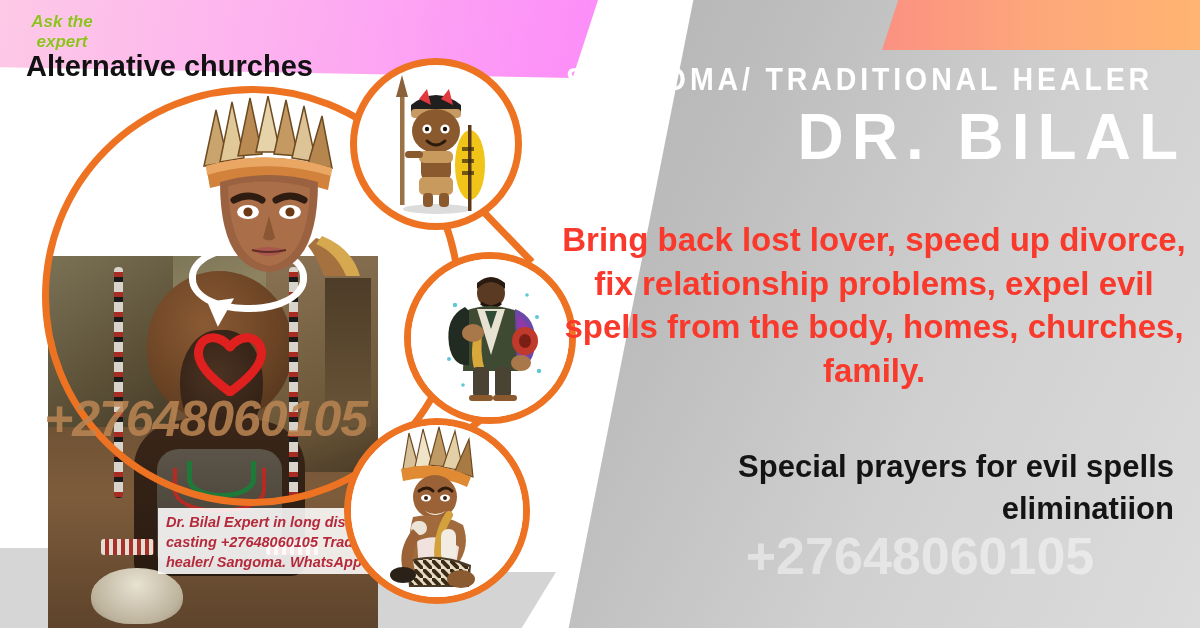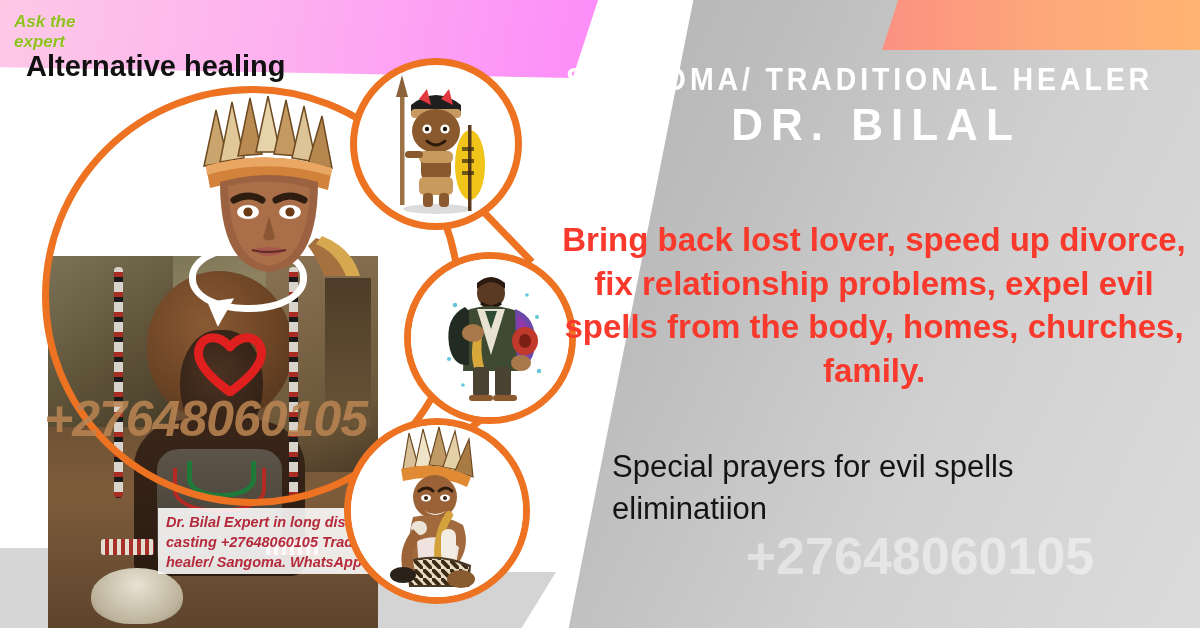--- a/index.html
+++ b/index.html
@@ -155,21 +155,21 @@
     width: 0; height: 0;
     border-left: 7px solid transparent;
     border-right: 20px solid transparent;
     border-top: 26px solid #ffffff;
     transform: rotate(-8deg);
   }
   #speech-text {
     position: absolute;
     left: 14px; top: 12px;
     width: 96px;
-    text-align: left;
+    text-align: center;
     color: #8fc21f;
     font-style: italic;
     font-weight: bold;
     font-size: 17px;
     line-height: 1.15;
     z-index: 3;
     text-shadow: 0 0 2px rgba(255,255,255,.4);
   }
 
   
@@ -248,46 +248,46 @@
     transform: scaleX(0.92);
     transform-origin: left center;
     white-space: nowrap;
     z-index: 8;
   }
   #headline {
     position: absolute;
     left: 566px; top: 100px;
     width: 620px;
     color: #ffffff;
-    font-size: 44px;
+    font-size: 64px;
     font-weight: 700;
     letter-spacing: 8px;
-    text-align: center;
+    text-align: right;
     z-index: 8;
   }
   #red-copy {
     position: absolute;
     left: 557px; top: 218px;
     width: 634px;
     color: #f9392c;
     font-size: 33px;
     font-weight: bold;
     line-height: 1.32;
     text-align: center;
     z-index: 8;
   }
   #black-copy {
     position: absolute;
     left: 612px; top: 446px;
     width: 562px;
     color: #141414;
     font-size: 31px;
-    font-weight: normal;
+    font-weight: bold;
     line-height: 1.34;
-    text-align: left;
+    text-align: right;
     z-index: 8;
   }
   #ghost-phone {
     position: absolute;
     left: 660px; top: 526px;
     width: 520px;
     text-align: center;
     color: rgba(255,255,255,0.46);
     font-size: 52px;
     font-weight: bold;
@@ -308,21 +308,21 @@
 <body>
 
 <div id="poster">
 
   <div class="shape" id="pink-banner"></div>
   <div class="shape" id="gray-panel"></div>
   <div class="shape" id="orange-banner"></div>
   <div class="shape" id="gray-foot-left"></div>
   <div class="shape" id="gray-foot"></div>
 
-  <div id="alt-heal">Alternative healing</div>
+  <div id="alt-heal">Alternative churches</div>
 
   <div id="photo-card">
     <div class="ph" id="ph-sky"></div>
     <div class="ph" id="ph-ground"></div>
     <div class="ph" id="ph-hut"></div>
     <div class="ph" id="ph-wallright"></div>
     <div class="ph" id="ph-doorframe"></div>
     <div class="ph" id="ph-hair"></div>
     <div class="ph" id="ph-face"></div>
     <div class="ph" id="ph-torso"></div>

